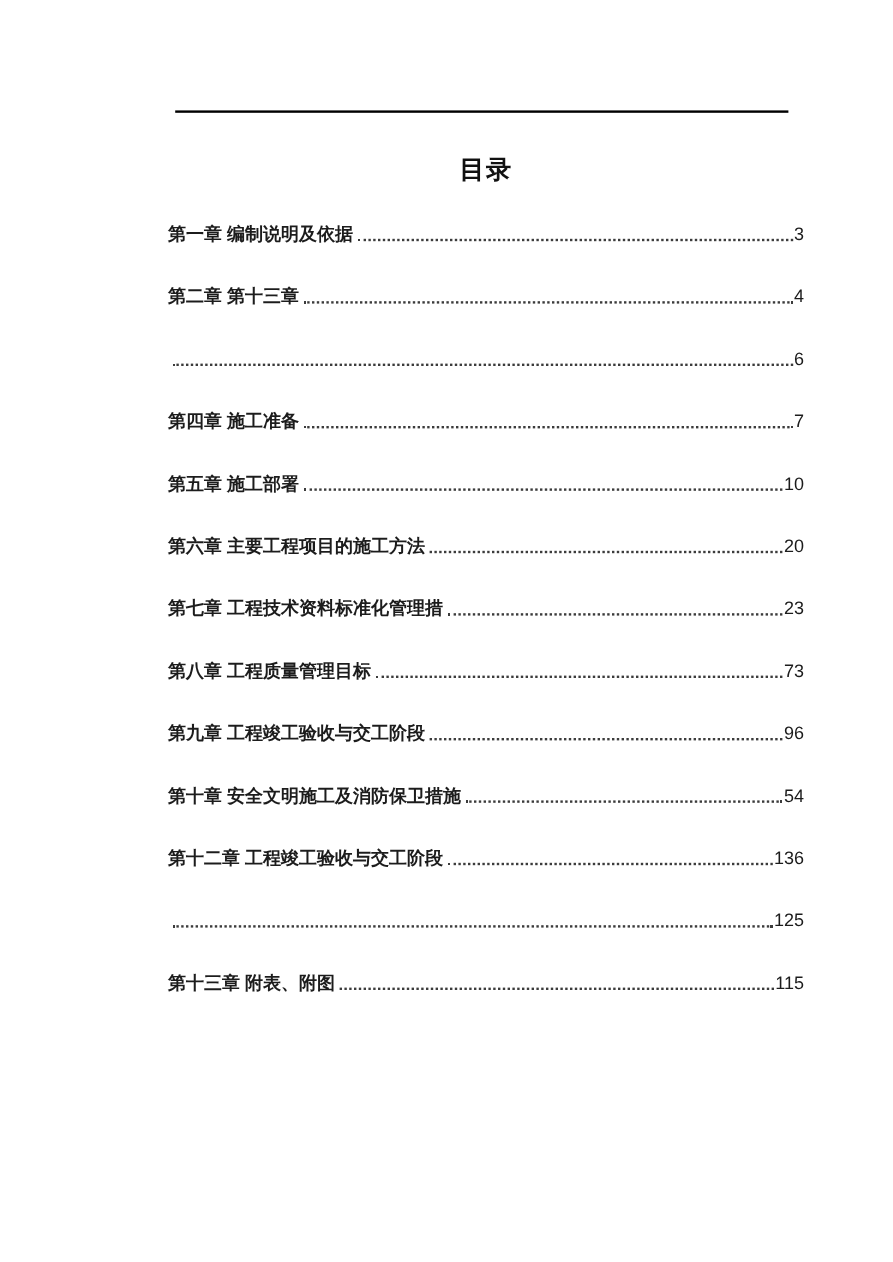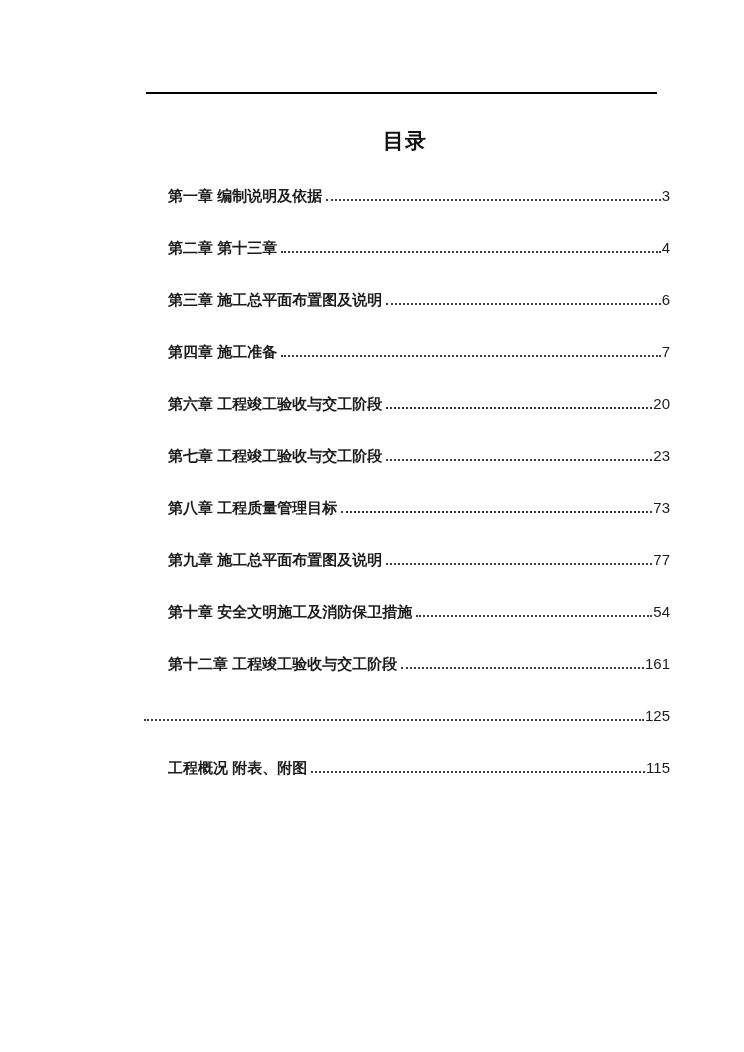--- a/index.html
+++ b/index.html
@@ -46,21 +46,20 @@
     align-items: flex-end;
     height: 17px;
     margin-bottom: 35px;
     font-size: 15px;
     line-height: 17px;
   }
   .toc-label {
     font-weight: bold;
     white-space: nowrap;
     color: #1c1c1c;
-    margin-left: 28px;
   }
   .toc-dots {
     flex: 1 1 auto;
     min-width: 12px;
     border-bottom: 2px dotted #3c3c3c;
     margin: 0 1px 3px 4px;
   }
   .toc-page {
     white-space: nowrap;
     font-weight: normal;
@@ -83,74 +82,78 @@
       <span class="toc-page">3</span>
     </div>
 
     <div class="toc-row">
       <span class="toc-label">第二章 第十三章</span>
       <span class="toc-dots"></span>
       <span class="toc-page">4</span>
     </div>
 
     <div class="toc-row">
-      <span class="toc-label">第三章 施工总平面布置图及说明</span>
       <span class="toc-dots"></span>
       <span class="toc-page">6</span>
     </div>
 
     <div class="toc-row">
       <span class="toc-label">第四章 施工准备</span>
       <span class="toc-dots"></span>
       <span class="toc-page">7</span>
     </div>
 
+    <div class="toc-row">
+      <span class="toc-label">第五章 施工部署</span>
+      <span class="toc-dots"></span>
+      <span class="toc-page">10</span>
+    </div>
 
     <div class="toc-row">
-      <span class="toc-label">第六章 工程竣工验收与交工阶段</span>
+      <span class="toc-label">第六章 主要工程项目的施工方法</span>
       <span class="toc-dots"></span>
       <span class="toc-page">20</span>
     </div>
 
     <div class="toc-row">
-      <span class="toc-label">第七章 工程竣工验收与交工阶段</span>
+      <span class="toc-label">第七章 工程技术资料标准化管理措</span>
       <span class="toc-dots"></span>
       <span class="toc-page">23</span>
     </div>
 
     <div class="toc-row">
       <span class="toc-label">第八章 工程质量管理目标</span>
       <span class="toc-dots"></span>
       <span class="toc-page">73</span>
     </div>
 
     <div class="toc-row">
-      <span class="toc-label">第九章 施工总平面布置图及说明</span>
+      <span class="toc-label">第九章 工程竣工验收与交工阶段</span>
       <span class="toc-dots"></span>
-      <span class="toc-page">77</span>
+      <span class="toc-page">96</span>
     </div>
 
     <div class="toc-row">
       <span class="toc-label">第十章 安全文明施工及消防保卫措施</span>
       <span class="toc-dots"></span>
       <span class="toc-page">54</span>
     </div>
 
 
     <div class="toc-row">
       <span class="toc-label">第十二章 工程竣工验收与交工阶段</span>
       <span class="toc-dots"></span>
-      <span class="toc-page">161</span>
+      <span class="toc-page">136</span>
     </div>
 
     <div class="toc-row">
       <span class="toc-dots"></span>
       <span class="toc-page">125</span>
     </div>
 
     <div class="toc-row">
-      <span class="toc-label">工程概况 附表、附图</span>
+      <span class="toc-label">第十三章 附表、附图</span>
       <span class="toc-dots"></span>
       <span class="toc-page">115</span>
     </div>
   </div>
 
 </div>
 
 </body></html>

